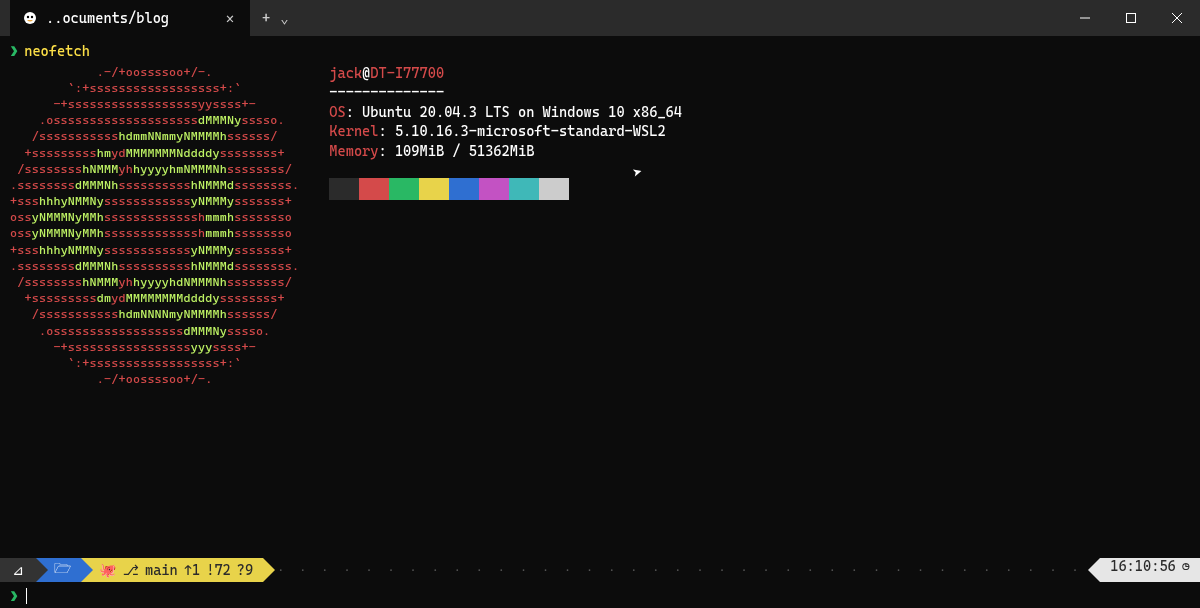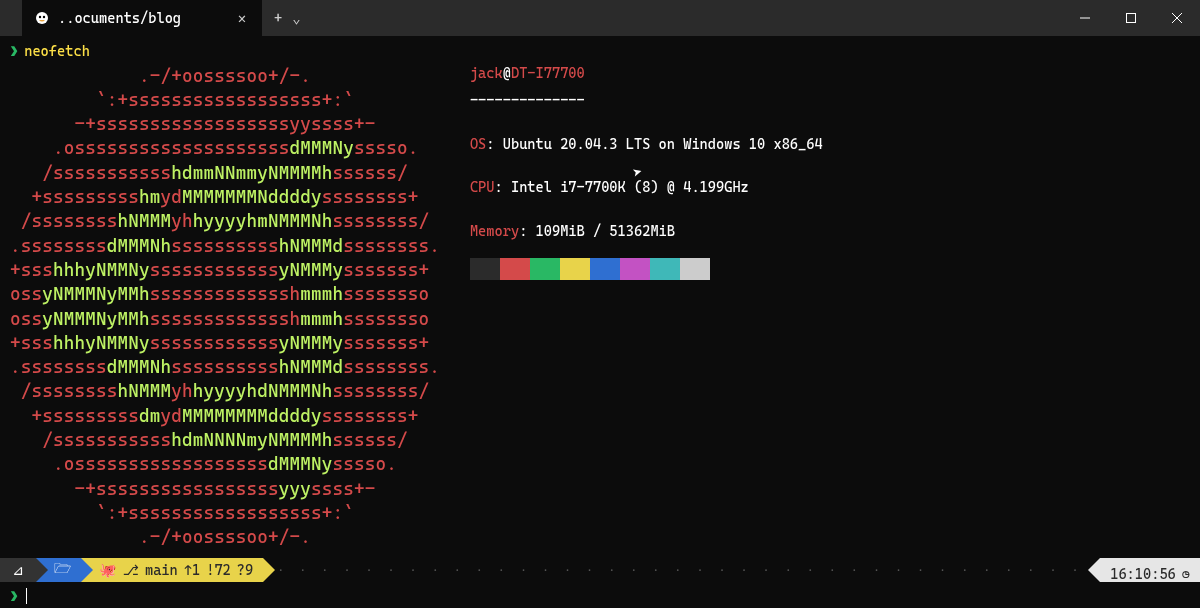--- a/index.html
+++ b/index.html
@@ -11,21 +11,21 @@
   font-size: 14px;
   overflow: hidden;
   position: relative;
 }
 
 .titlebar {
   height: 36px;
   background: #2b2b2b;
   display: flex;
   align-items: center;
-  padding-left: 22px;
+  padding-left: 10px;
 }
 .tab {
   height: 36px;
   background: #0c0c0c;
   display: flex;
   align-items: center;
   padding: 0 12px;
   gap: 8px;
   color: #ffffff;
   min-width: 240px;
@@ -71,29 +71,29 @@
 .terminal {
   padding: 6px 10px;
   color: #cccccc;
   line-height: 1.4;
   font-size: 14px;
 }
 .prompt-row { display: flex; align-items: baseline; gap: 6px; margin-bottom: 2px;}
 .prompt-sym { color: #29b864; font-weight: bold;}
 .cmd { color: #fde047; }
 .main-output { display: flex; gap: 30px; margin-top: 2px;}
-.ascii { white-space: pre; color: #d44a4a; line-height: 1.35; font-size: 18px; letter-spacing: 0.2px;}
+.ascii { white-space: pre; color: #d44a4a; line-height: 1.35; font-size: 12px; letter-spacing: 0.2px;}
 .ascii .w { color: #bef264; }
 .info-block { padding-top: 0; }
-.info-block .userhost { margin-bottom: 8px; }
+.info-block .userhost { margin-bottom: 0; }
 .uh-user { color: #d44a4a; }
 .uh-at { color: #ffffff; }
 .uh-host { color: #d44a4a; }
 .divider { color: #ffffff; letter-spacing: 0; }
-.info-line { color: #ffffff; margin-top: 24px; }
+.info-line { color: #ffffff; }
 .info-line .label { color: #d44a4a; }
 .colors { display: flex; margin-top: 16px; }
 .colors .sw { width: 30px; height: 22px; }
 
 .status {
   position: absolute;
   bottom: 26px;
   left: 0;
   right: 0;
   height: 24px;
@@ -132,21 +132,21 @@
   letter-spacing: 4px;
   overflow: hidden;
   white-space: nowrap;
   padding-left: 14px;
   font-size: 12px;
   display: flex;
   align-items: center;
 }
 .rseg {
   display: flex;
-  align-items: flex-end;
+  align-items: flex-start;
   padding: 0 10px;
   gap: 6px;
   background: #e6e6e6;
   color: #2b2b2b;
   position: relative;
 }
 .rseg::before {
   content: '';
   position: absolute;
   left: -12px;
@@ -238,21 +238,21 @@
       -+sssssssssssssssss<span class="w">yyy</span>ssss+-
         `:+ssssssssssssssssss+:`
             .-/+oossssoo+/-.</div>
     <div class="info-block">
       <div class="userhost">
         <span class="uh-user">jack</span><span class="uh-at">@</span><span class="uh-host">DT-I77700</span>
       </div>
       <div class="divider">--------------</div>
       <div id="info-lines">
           <div class="info-line"><span class="label">OS</span>: Ubuntu 20.04.3 LTS on Windows 10 x86_64</div>
-          <div class="info-line"><span class="label">CPU</span>: Intel i7-7700K (8) @ 4.199GHz</div>
+          <div class="info-line"><span class="label">Kernel</span>: 5.10.16.3-microsoft-standard-WSL2</div>
           <div class="info-line"><span class="label">Memory</span>: 109MiB / 51362MiB</div>
         </div>
       <div class="colors" id="colors">
           <div class="sw" style="background: rgb(43, 43, 43);"></div>
           <div class="sw" style="background: rgb(212, 74, 74);"></div>
           <div class="sw" style="background: rgb(41, 184, 100);"></div>
           <div class="sw" style="background: rgb(232, 211, 74);"></div>
           <div class="sw" style="background: rgb(47, 111, 209);"></div>
           <div class="sw" style="background: rgb(195, 82, 195);"></div>
           <div class="sw" style="background: rgb(63, 184, 184);"></div>

